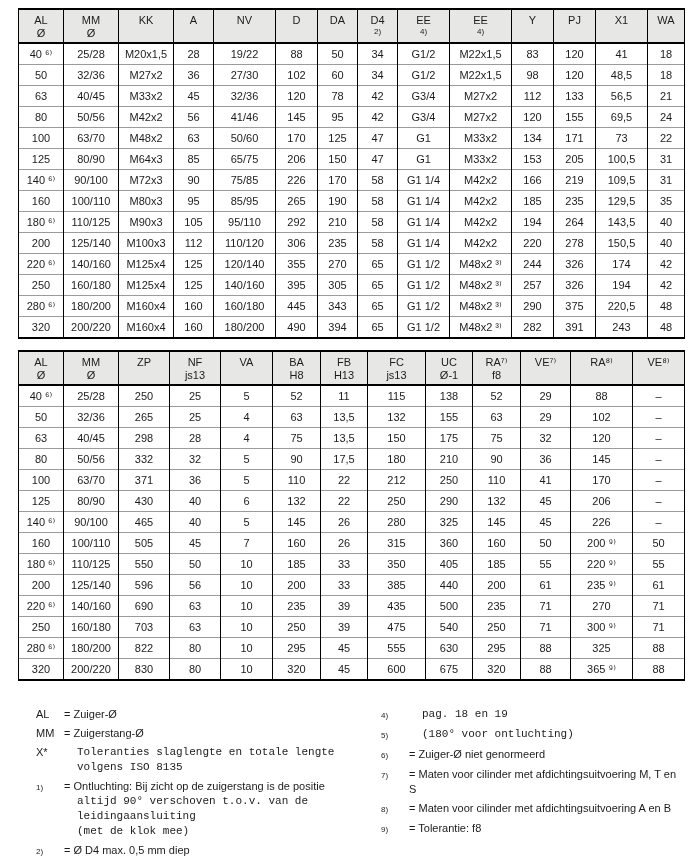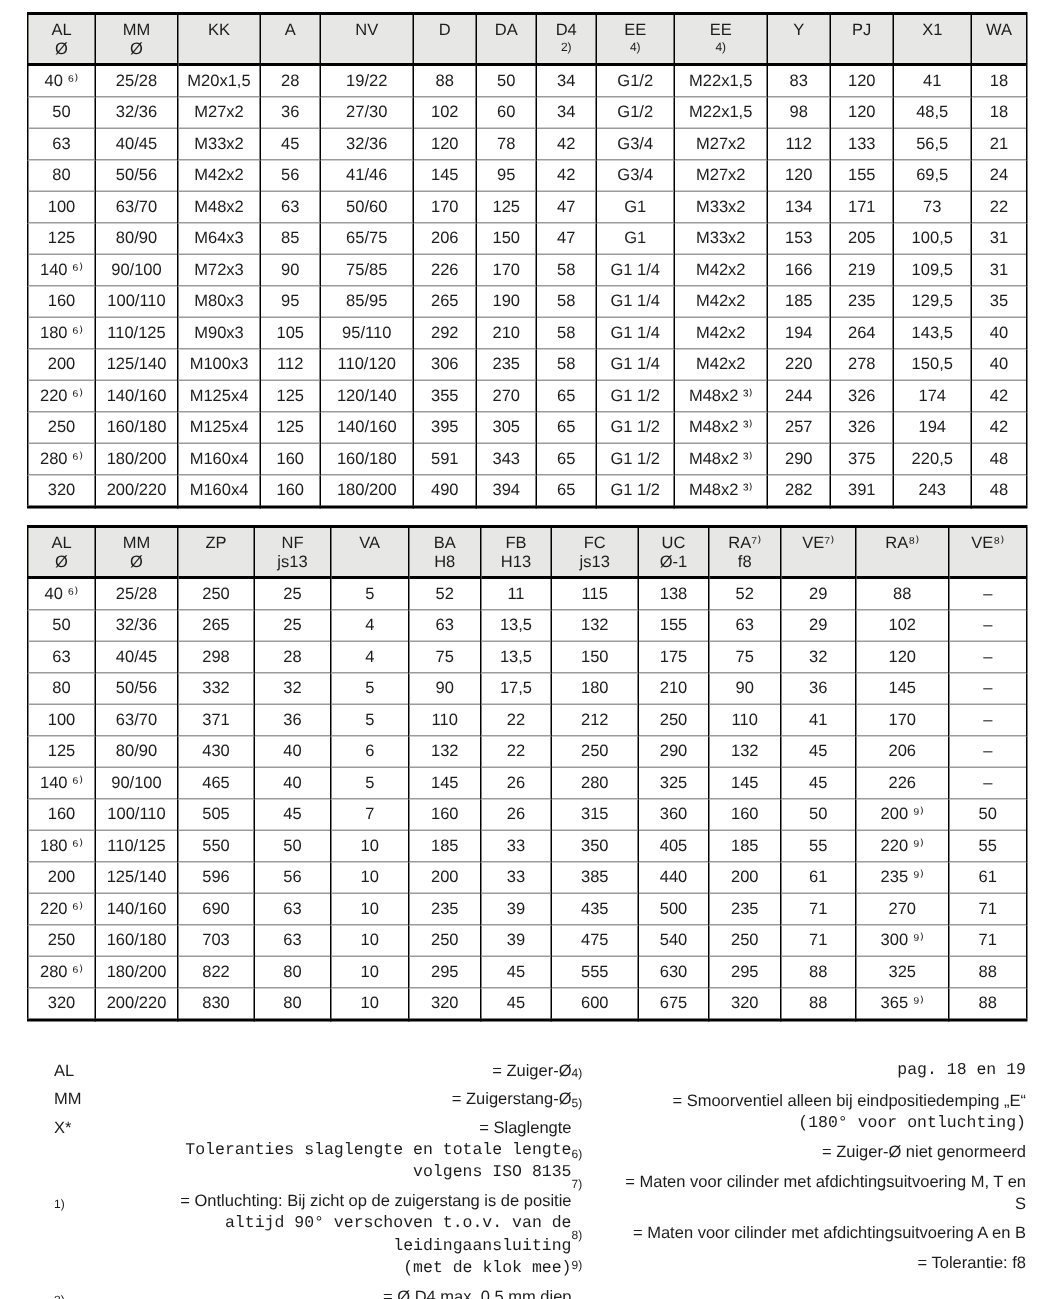--- a/index.html
+++ b/index.html
@@ -47,21 +47,21 @@
     margin-top:26px;
     padding-left:18px;
     font-size:11px;
     line-height:15px;
   }
   .fncol-left{width:345px;flex:none;}
   .fncol-right{flex:1;}
   .fn{display:flex;margin-bottom:4px;}
   .fn-label{width:28px;flex:none;}
   .fn-label.sup{font-size:8px;padding-top:1px;}
-  .fn-text{flex:1;text-align:right;}
+  .fn-text{flex:1;}
   .fn-text .cont{padding-left:13px;font-family:Liberation Mono, monospace;}
 </style>
 </head>
 <body>
 
 <div class="sheet">
 
   <table class="spec">
       <colgroup>
         <col style="width: 45px;">
@@ -322,21 +322,21 @@
           <td>326</td>
           <td>194</td>
           <td>42</td>
         </tr>
         <tr>
           <td>280 ⁶⁾</td>
           <td>180/200</td>
           <td>M160x4</td>
           <td>160</td>
           <td>160/180</td>
-          <td>591</td>
+          <td>445</td>
           <td>343</td>
           <td>65</td>
           <td>G1 1/2</td>
           <td>M48x2 ³⁾</td>
           <td>290</td>
           <td>375</td>
           <td>220,5</td>
           <td>48</td>
         </tr>
         <tr>
@@ -649,21 +649,20 @@
         </div>
         <div class="fn">
           <span class="fn-label">MM</span>
           <span class="fn-text">
             <div>= Zuigerstang-Ø</div>
           </span>
         </div>
         <div class="fn">
           <span class="fn-label">X*</span>
           <span class="fn-text">
-            <div>= Slaglengte</div>
             <div class="cont">Toleranties slaglengte en totale lengte volgens ISO 8135</div>
           </span>
         </div>
         <div class="fn">
           <span class="fn-label sup">1)</span>
           <span class="fn-text">
             <div>= Ontluchting: Bij zicht op de zuigerstang is de positie</div>
             <div class="cont">altijd 90° verschoven t.o.v. van de leidingaansluiting</div>
             <div class="cont">(met de klok mee)</div>
           </span>
@@ -684,21 +683,20 @@
     <div class="fncol-right" id="footnotes-right">
         <div class="fn">
           <span class="fn-label sup">4)</span>
           <span class="fn-text">
             <div class="cont">pag. 18 en 19</div>
           </span>
         </div>
         <div class="fn">
           <span class="fn-label sup">5)</span>
           <span class="fn-text">
-            <div>= Smoorventiel alleen bij eindpositiedemping „E“</div>
             <div class="cont">(180° voor ontluchting)</div>
           </span>
         </div>
         <div class="fn">
           <span class="fn-label sup">6)</span>
           <span class="fn-text">
             <div>= Zuiger-Ø niet genormeerd</div>
           </span>
         </div>
         <div class="fn">

